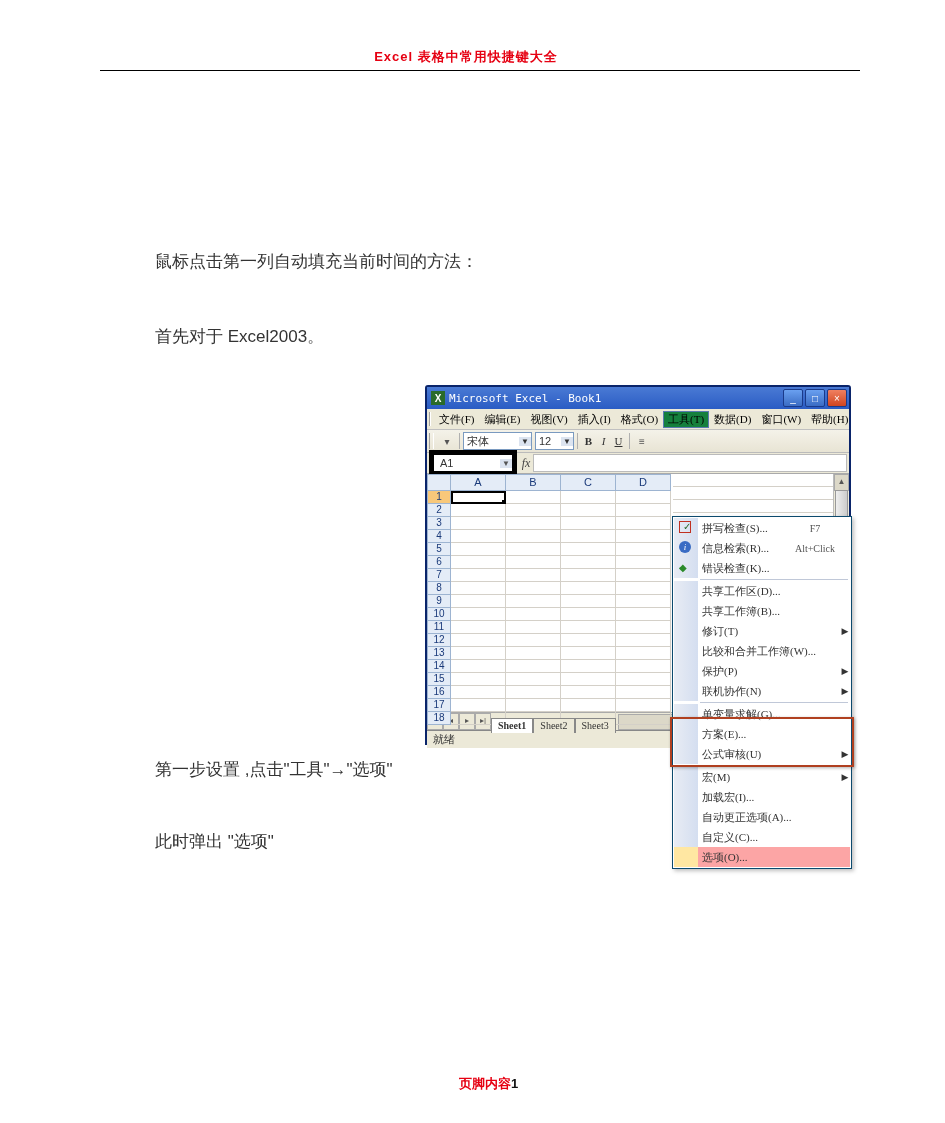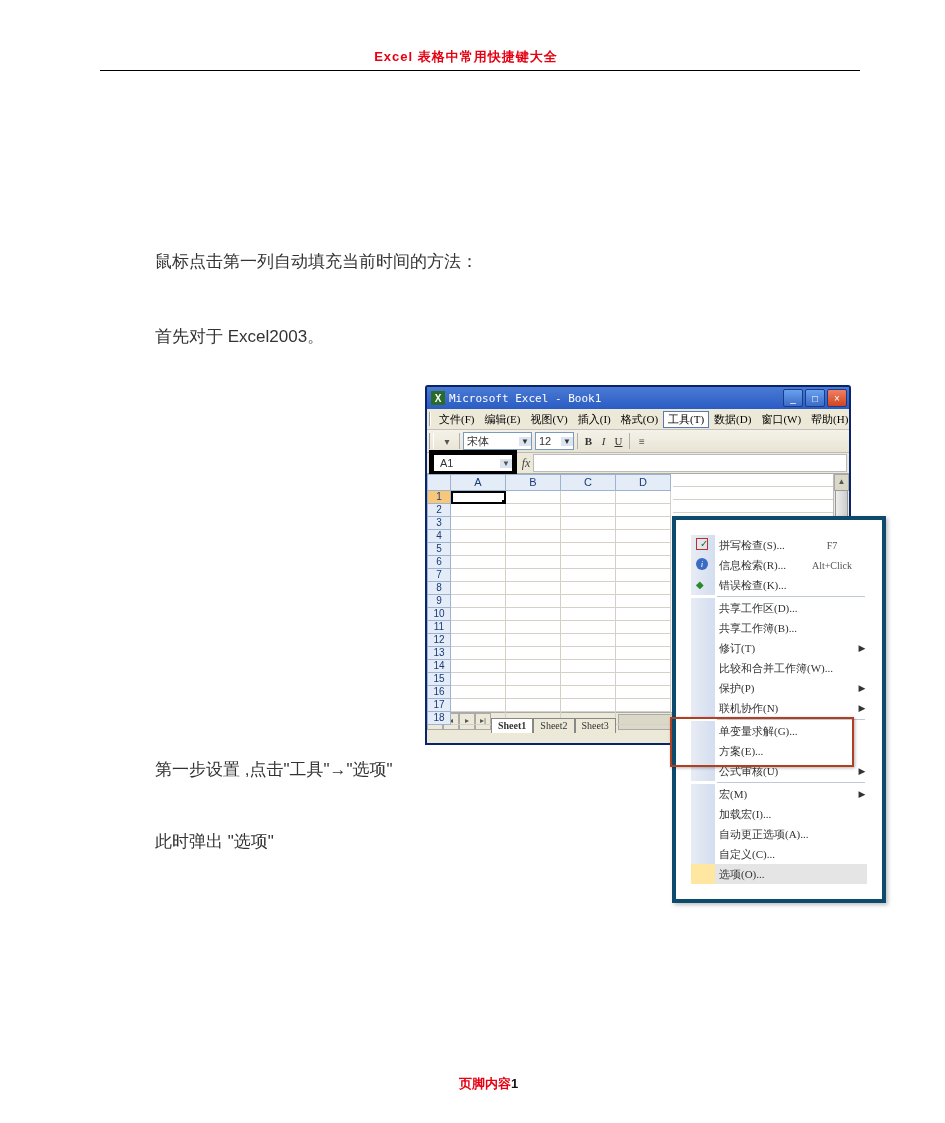--- a/index.html
+++ b/index.html
@@ -21,21 +21,21 @@
 .titlebar .x-icon{width:14px;height:14px;background:#2a6b2a;margin:0 4px;display:flex;align-items:center;justify-content:center;color:#fff;font-weight:bold;font-size:10px;}
 .titlebar .title-text{flex:1;white-space:nowrap;overflow:hidden;font-family:"SimSun",monospace;}
 .win-btns{display:flex;margin-right:2px;}
 .win-btn{width:18px;height:16px;margin-left:2px;border:1px solid #1a3a8a;border-radius:2px;display:flex;align-items:center;justify-content:center;font-size:10px;color:#fff;}
 .min-btn{background:linear-gradient(#6aa0f0,#3a6cc4);}
 .max-btn{background:linear-gradient(#6aa0f0,#3a6cc4);}
 .close-btn{background:linear-gradient(#f08060,#d04520);}
 .menubar{height:20px;background:#ece9d8;display:flex;align-items:center;border-bottom:1px solid #c0c0c0;padding-left:2px;}
 .menubar .grip{width:4px;height:14px;border-left:1px solid #a0a0a0;border-right:1px solid #fff;margin-right:3px;}
 .menu-item{padding:1px 5px;color:#000;font-size:11px;white-space:nowrap;font-family:"SimSun";}
-.menu-item.open{background:#ffffff;border:1px solid #5a7ab0;padding:0 4px;}
+.menu-item.open{background:#15803d;border:1px solid #5a7ab0;padding:0 4px;}
 .menubar .spacer{flex:1;}
 
 .toolbar{height:22px;background:linear-gradient(#f4f2e9,#e8e4d4);display:flex;align-items:center;border-bottom:1px solid #bbb;padding-left:2px;}
 .toolbar .grip{width:3px;height:16px;border-left:1px solid #a0a0a0;border-right:1px solid #fff;margin-right:4px;}
 .tb-sep{width:1px;height:16px;background:#b0b0b0;margin:0 3px;}
 .tb-icon{width:16px;height:16px;margin:0 1px;display:flex;align-items:center;justify-content:center;font-size:10px;color:#555;}
 .font-sel{width:64px;height:16px;background:#fff;border:1px solid #7a9ac0;font-size:11px;padding-left:3px;display:flex;align-items:center;font-family:"SimSun";}
 .font-sel .dd{margin-left:auto;width:12px;text-align:center;color:#333;background:#dce4f0;font-size:8px;}
 .size-sel{width:34px;height:16px;background:#fff;border:1px solid #7a9ac0;font-size:11px;padding-left:3px;display:flex;align-items:center;margin-left:3px;}
 .size-sel .dd{margin-left:auto;width:12px;text-align:center;color:#333;background:#dce4f0;font-size:8px;}
@@ -70,30 +70,30 @@
 .sheet-tabs{height:17px;display:flex;align-items:center;background:#ece9d8;border-top:1px solid #aaa;font-size:10px;}
 .tab-nav{width:14px;height:15px;border:1px solid #aaa;background:#ece9d8;text-align:center;line-height:13px;color:#555;font-size:8px;}
 .sheet-tab{padding:0 6px;height:14px;border:1px solid #888;border-bottom:none;background:#ece9d8;margin-top:8px;position:relative;line-height:13px;font-family:"SimSun";}
 .sheet-tab.active{background:#fff;font-weight:bold;}
 .tab-trail{flex:1;background:#dcd8c8;height:14px;border:1px solid #aaa;margin-left:2px;}
 .hsb-ar{width:14px;height:14px;background:#dcd8c8;border:1px solid #aaa;text-align:center;font-size:8px;line-height:12px;color:#555;}
 
 .status-bar{height:17px;background:#ece9d8;display:flex;align-items:center;padding-left:6px;font-size:11px;border-top:1px solid #888;font-family:"SimSun";}
 
 
-.menu{position:absolute;left:245px;top:42px;width:176px;background:#fff;border:4px solid #0c4a6e;box-shadow:2px 2px 4px rgba(0,0,0,.25);z-index:5;font-family:"SimSun";padding:15px;}
+.menu{position:absolute;left:245px;top:42px;width:176px;background:#fff;border:1px solid #0c4a6e;box-shadow:2px 2px 4px rgba(0,0,0,.25);z-index:5;font-family:"SimSun";padding:1px;}
 .menu-inner{background:#fff;}
 .m-row{display:flex;align-items:center;height:20px;font-size:11px;position:relative;}
 .m-left{width:24px;height:100%;background:linear-gradient(to right,#e8ecf4,#d4def0);display:flex;align-items:center;justify-content:center;}
 .m-left .mi{width:14px;height:14px;}
 .m-label{flex:1;padding:0 4px;white-space:nowrap;}
 .m-short{width:58px;text-align:center;padding-right:6px;color:#555;font-size:10px;}
 .m-arrow{width:10px;text-align:center;font-size:9px;color:#333;}
 .m-sep{height:1px;margin:1px 2px 1px 26px;background:#c0c8d8;}
-.m-row.hl{background:#e5e5e5;}
+.m-row.hl{background:#fca5a5;}
 .m-row.hl .m-left{background:#ffe7a2;}
 .menu-outline{position:absolute;left:243px;top:243px;width:180px;height:46px;border:2px solid #b04020;box-shadow:1px 1px 3px rgba(0,0,0,.3);z-index:6;pointer-events:none;}
 
 .watermark1{position:absolute;right:4px;top:128px;font-size:18px;font-weight:bold;z-index:3;pointer-events:none;white-space:nowrap;}
 .watermark1 .a{color:#e68a00;}
 .watermark1 .b{color:#2a8a2a;}
 .watermark1 .c{color:#2a5ab0;}
 .watermark1 .sub{font-size:9px;color:#888;display:block;letter-spacing:2px;}
 .watermark2{position:absolute;right:4px;top:158px;font-size:13px;font-weight:bold;z-index:3;}
 .watermark2 .ex{color:#2a8a2a;font-family:Arial;}
@@ -426,19 +426,22 @@
     <div class="tab-nav">▸</div>
     <div class="tab-nav">▸|</div>
     <div class="sheet-tab active">Sheet1</div>
     <div class="sheet-tab">Sheet2</div>
     <div class="sheet-tab">Sheet3</div>
     <div class="tab-trail"></div>
     <div class="hsb-ar">◂</div>
     <div class="hsb-ar">▸</div>
   </div>
 
+  <div class="status-bar">
+    <span>就绪</span>
+  </div>
 </div>
 
 <div class="footer">
   <span class="red">页脚内容</span><span class="num">1</span>
 </div>
 
 </div>
 
 </body></html>

